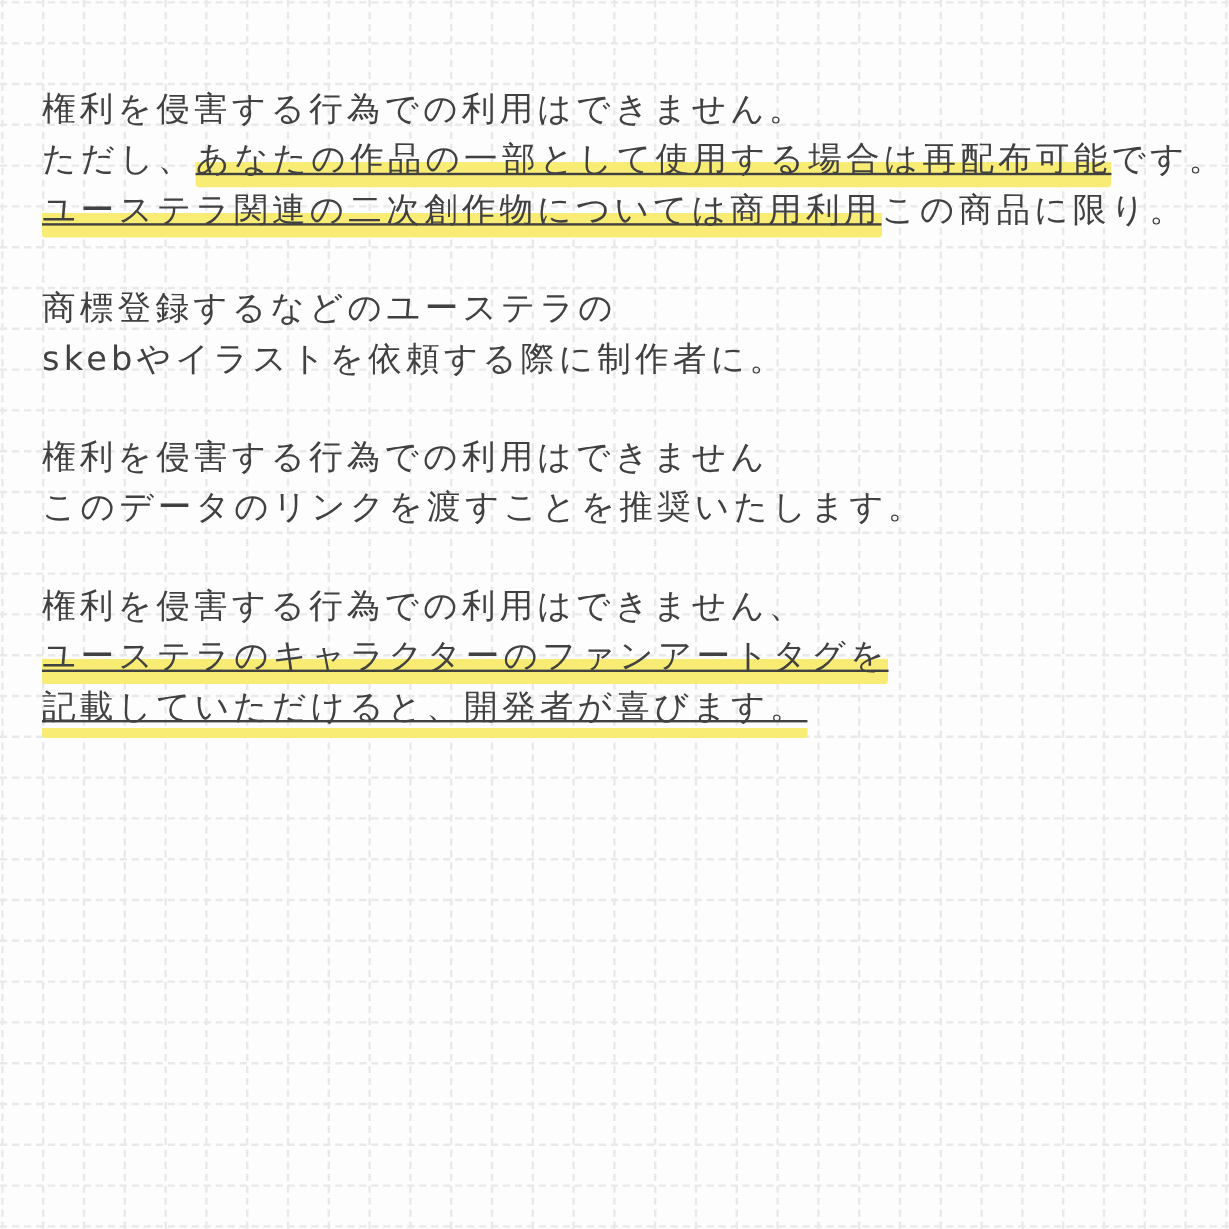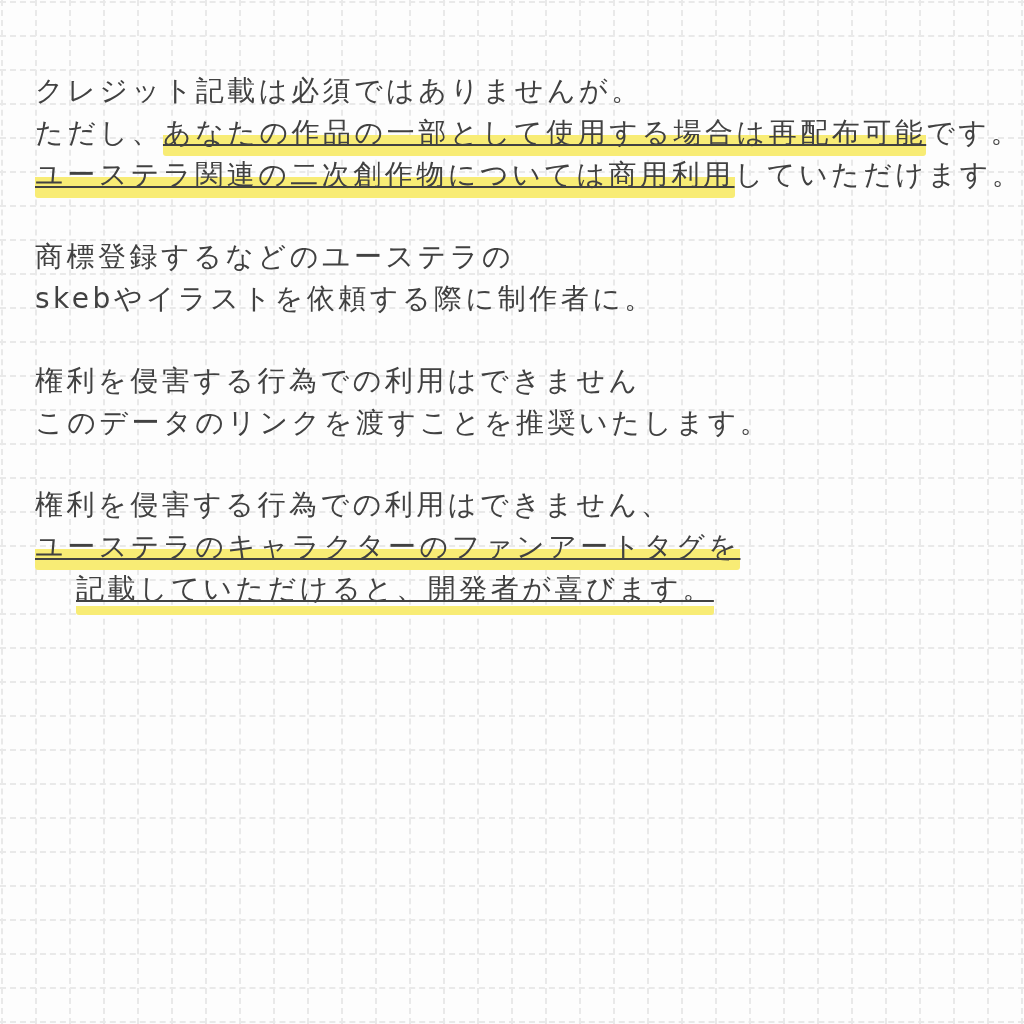--- a/index.html
+++ b/index.html
@@ -33,21 +33,20 @@
   .line { white-space: nowrap; }
   .hl {
     background: linear-gradient(to bottom, transparent 48%, var(--hl, #f8ec75) 48%);
     padding-bottom: 7px;
     border-radius: 3px;
     text-decoration: underline;
   }
   .hl-low {
     background: linear-gradient(to bottom, transparent 80%, var(--hl, #f8ec75) 80%);
     padding-bottom: 10px;
-    margin-left: 41px;
   }
 </style>
 </head>
 <body>
 
 <div class="page">
   <div class="grid-layer" id="grid">
       <div class="gv" style="left: 1px;"></div>
       <div class="gh" style="top: 1px;"></div>
       <div class="gv" style="left: 35px;"></div>
@@ -106,23 +105,23 @@
       <div class="gh" style="top: 919px;"></div>
       <div class="gv" style="left: 953px;"></div>
       <div class="gh" style="top: 953px;"></div>
       <div class="gv" style="left: 987px;"></div>
       <div class="gh" style="top: 987px;"></div>
       <div class="gv" style="left: 1021px;"></div>
       <div class="gh" style="top: 1021px;"></div>
     </div>
   <main class="doc" id="doc">
       <div class="para">
-        <div class="line"><span>クレジット記載は必須ではありませんが。</span></div>
+        <div class="line"><span>権利を侵害する行為での利用はできません。</span></div>
         <div class="line"><span>ただし、</span><span class="hl">あなたの作品の一部として使用する場合は再配布可能</span><span>です。</span></div>
-        <div class="line"><span class="hl">ユーステラ関連の二次創作物については商用利用</span><span>していただけます。</span></div>
+        <div class="line"><span class="hl">ユーステラ関連の二次創作物については商用利用</span><span>この商品に限り。</span></div>
       </div>
       <div class="para">
         <div class="line"><span>商標登録するなどのユーステラの</span></div>
         <div class="line"><span>skebやイラストを依頼する際に制作者に。</span></div>
       </div>
       <div class="para">
         <div class="line"><span>権利を侵害する行為での利用はできません</span></div>
         <div class="line"><span>このデータのリンクを渡すことを推奨いたします。</span></div>
       </div>
       <div class="para">

